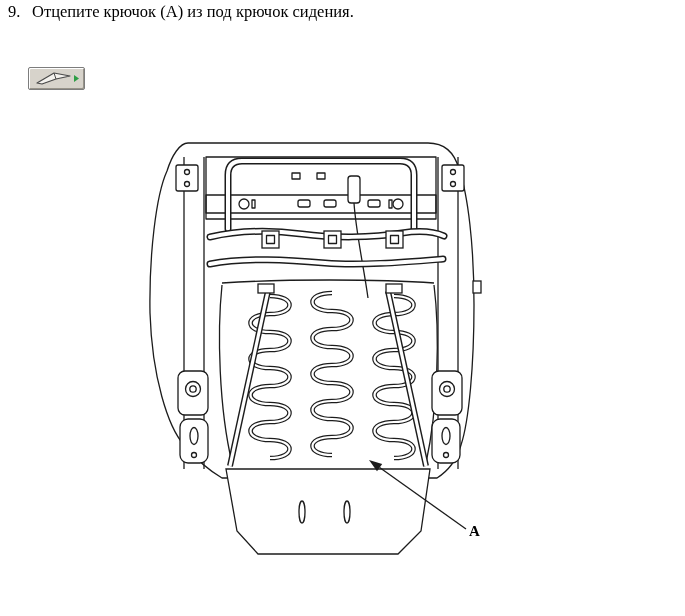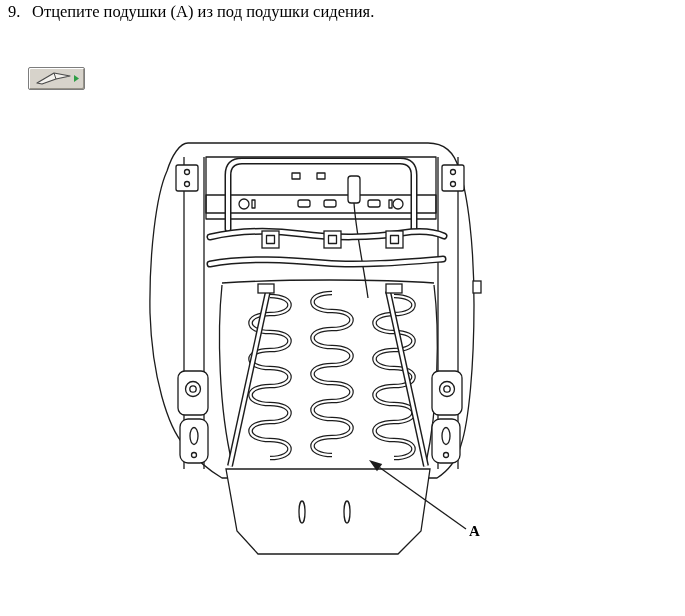--- a/index.html
+++ b/index.html
@@ -43,21 +43,21 @@
   .ri{fill:none;stroke:#ffffff;stroke-width:3.2;}
   .lblA{font-family:"Liberation Serif",serif;font-size:15px;font-weight:bold;fill:#000;}
 </style>
 </head>
 <body>
 
 <div class="page">
 
   <div class="instruction">
     <span class="num">9.</span>
-    <span>Отцепите подушки (А) из под подушки сидения.</span>
+    <span>Отцепите крючок (А) из под крючок сидения.</span>
   </div>
 
   <button class="fig-button">
     <svg width="48" height="17" viewBox="0 0 48 17">
       <path d="M4 13 L21 3 L37 6 L23 9 L9 14 Z" fill="#f4f2ee" stroke="#4a4a4a" stroke-width="1.2" stroke-linejoin="round"></path>
       <path d="M21 3 L23 9" fill="none" stroke="#4a4a4a" stroke-width="1"></path>
       <polygon points="41,5 46,8.5 41,12" fill="#2e9e46"></polygon>
     </svg>
   </button>
 

